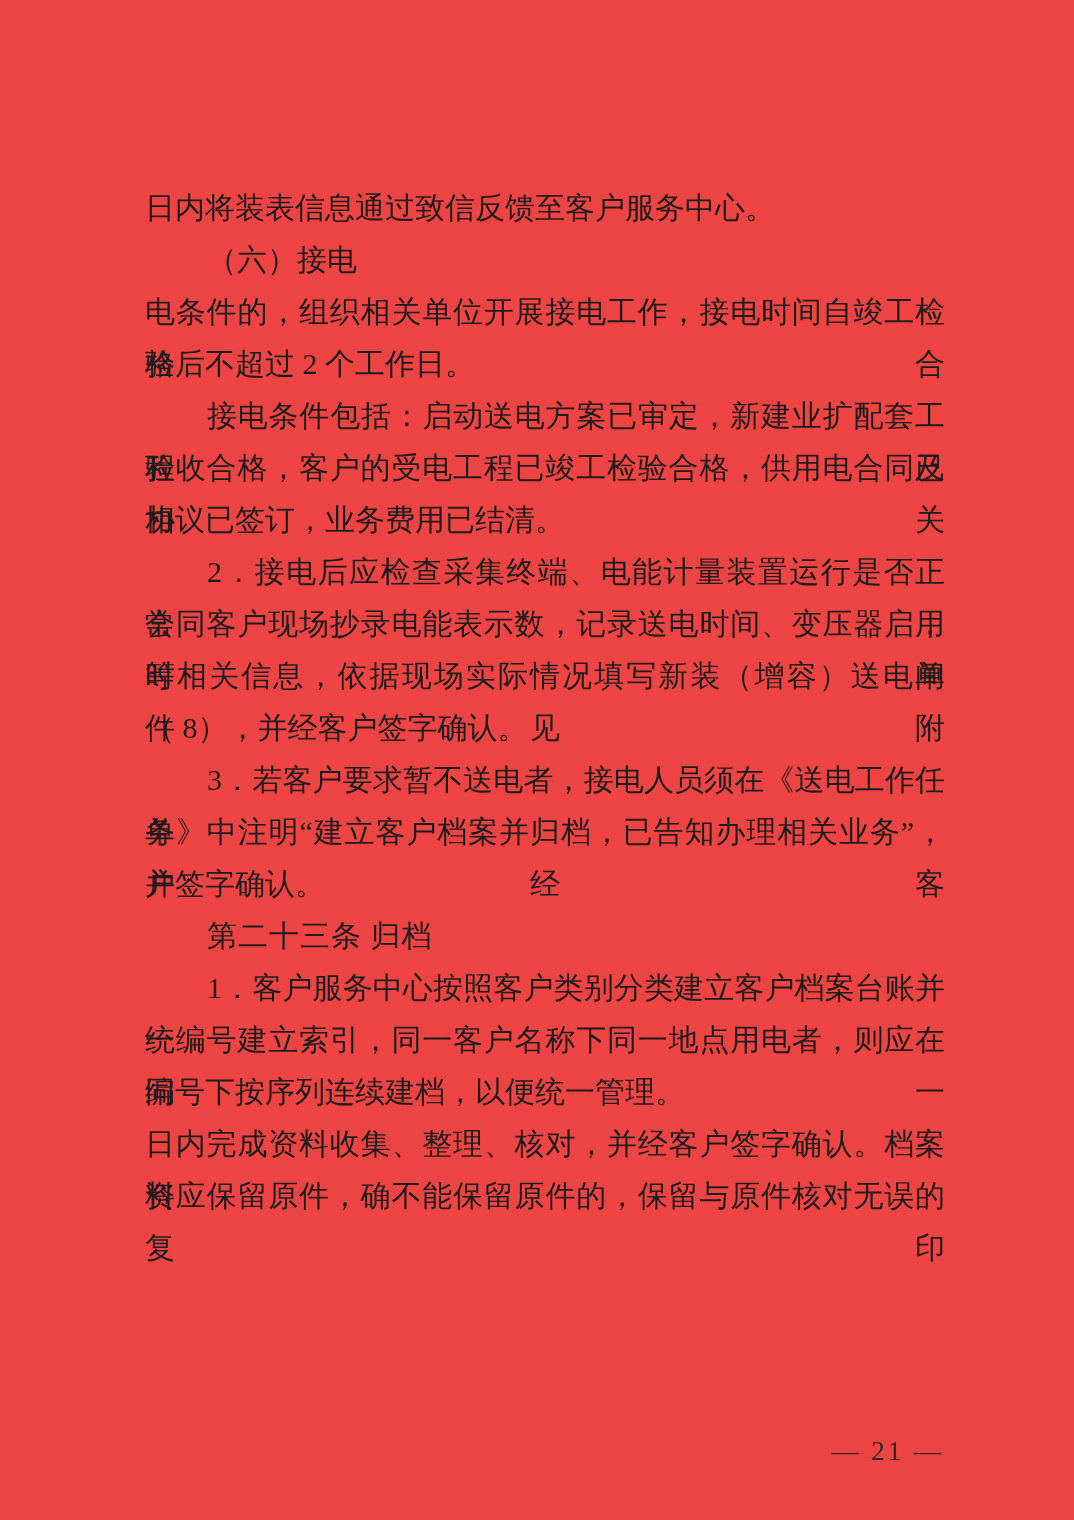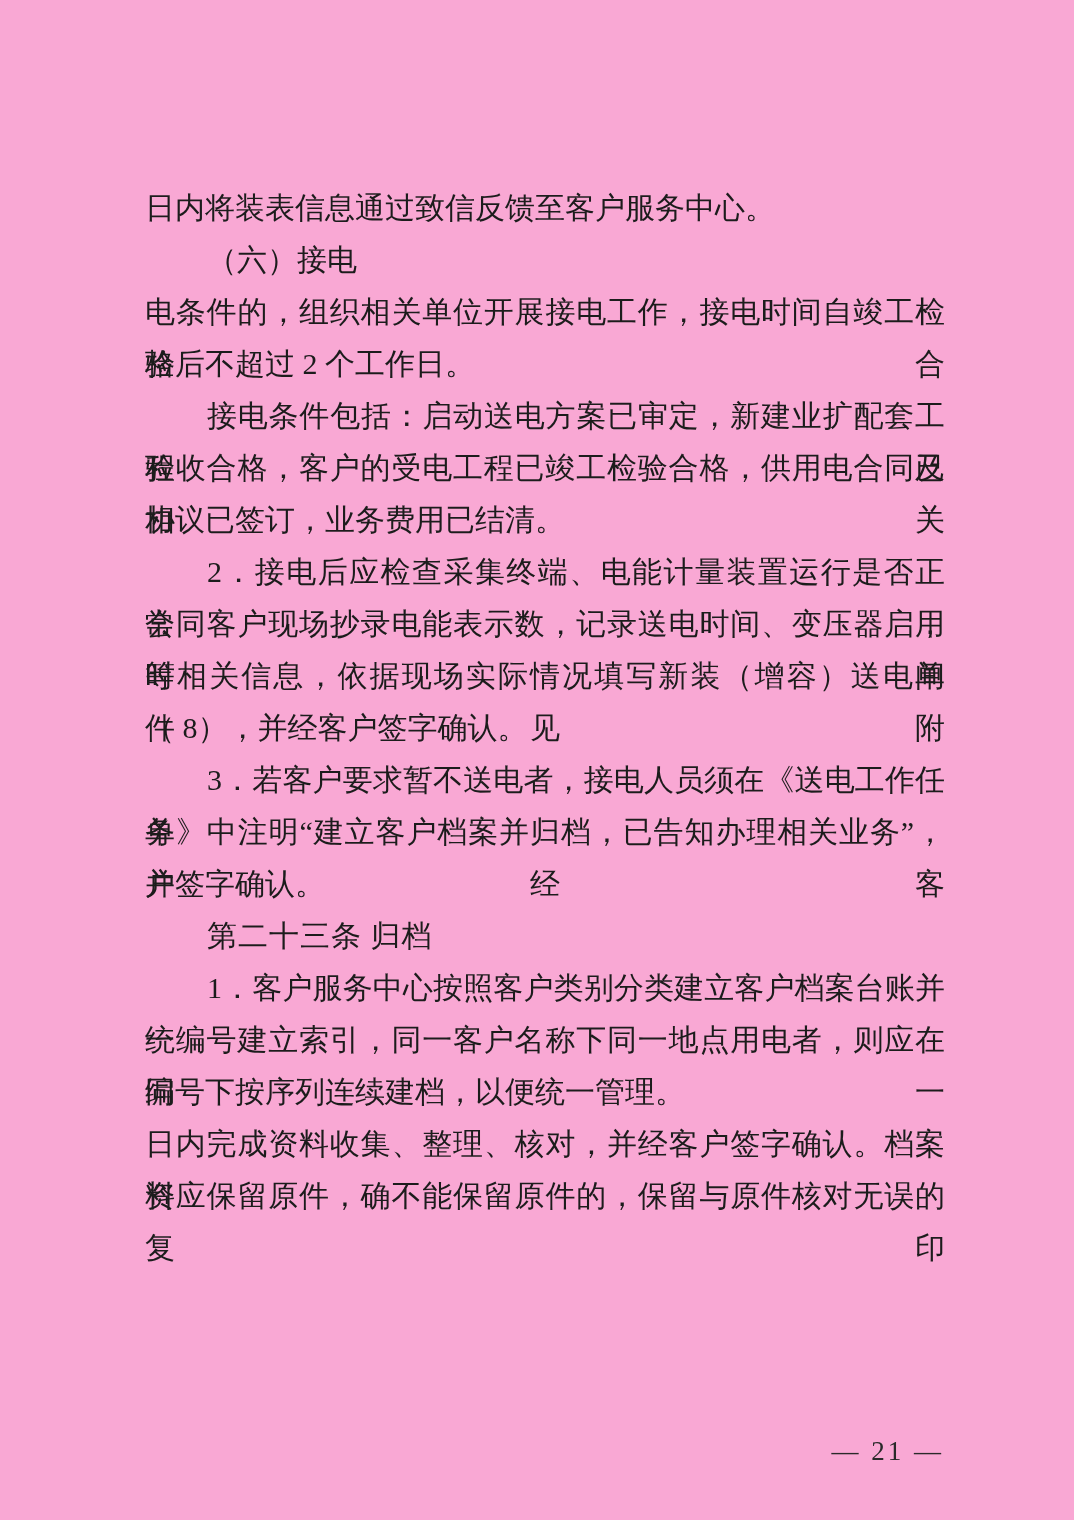--- a/index.html
+++ b/index.html
@@ -4,21 +4,21 @@
 <style>
   html, body {
     margin: 0;
     padding: 0;
     background: #ffffff;
   }
   .page {
     position: relative;
     width: 1074px;
     height: 1520px;
-    background: #f9a8d4;
+    background: #ef4444;
     font-family: "Liberation Serif", "DejaVu Serif", serif;
     color: #1c1c1c;
     overflow: hidden;
   }
   .content {
     position: absolute;
     left: 145px;
     top: 182px;
     width: 800px;
   }

